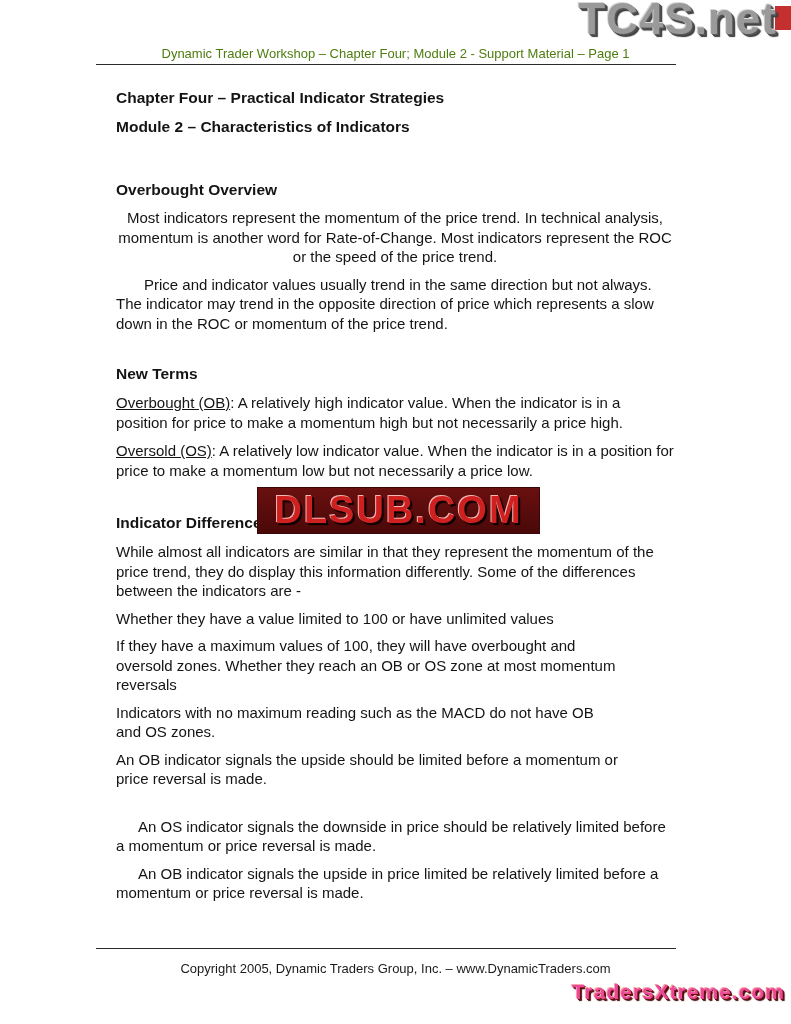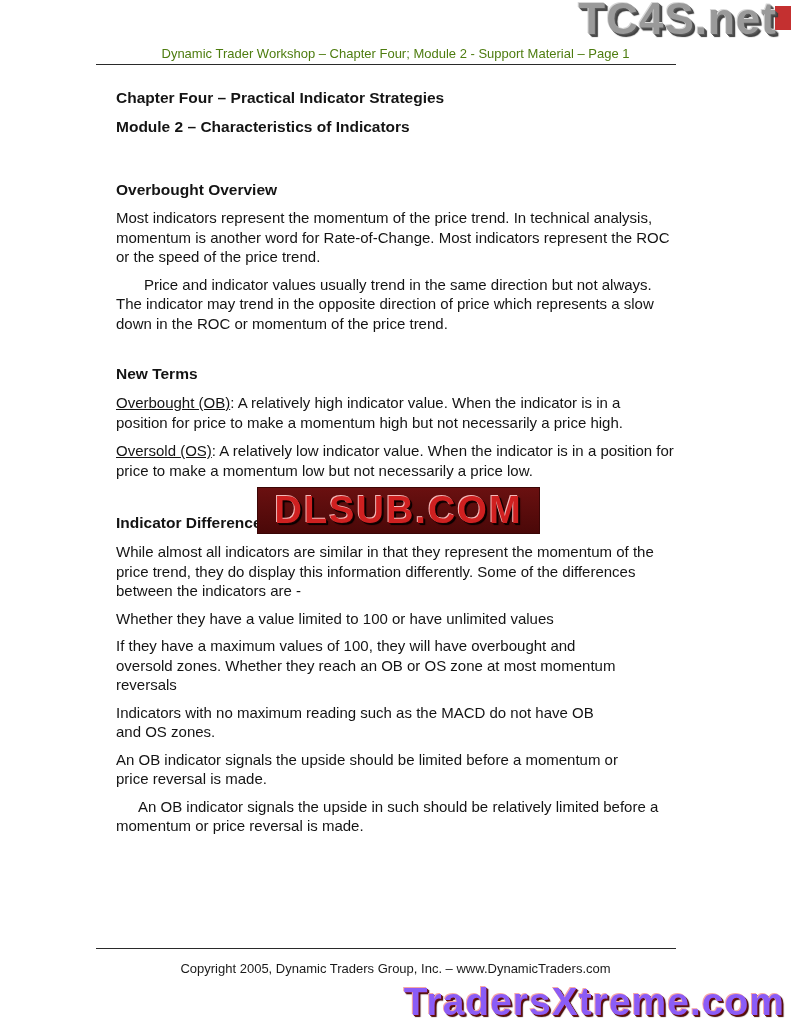--- a/index.html
+++ b/index.html
@@ -34,21 +34,21 @@
     position:absolute; top:0; left:116px; width:558px;
     font-size:15px; line-height:19.5px;
   }
   .content h1 { font-size:15.5px; line-height:20px; margin:0; font-weight:bold; }
   .title-1 { margin-top:88px !important; }
   .title-2 { margin-top:9px !important; }
   .h-overview   { margin-top:43px !important; }
   .h-newterms   { margin-top:31px !important; }
   .h-diff       { margin-top:33px !important; position:relative; z-index:1; }
   .content p { margin:0; }
-  .p1 { margin-top:8px !important; }
+  .p1 { margin-top:8px !important;text-align:center; }
   .p2 { margin-top:8px !important; text-indent:28px; }
   .p-term { margin-top:9px !important; }
   .p-intro { margin-top:9px !important; }
   .underline { text-decoration:underline; }
   .diff-item { margin-left:22px; width:505px; margin-top:8px !important; }
   .diff-item.full { margin-left:0; width:558px; text-indent:22px; }
   .gap-before { margin-top:28px !important; }
   
   .wm-top {
     position:absolute; top:-6px; right:14px;
@@ -78,22 +78,22 @@
     font-size:38px; font-weight:bold; letter-spacing:2px;
     color:#cf2020;
     text-shadow:
       -1px -1px 0 #f3b9b9,
        1px  1px 0 #1a0000,
        2px  2px 1px #000000;
   }
   
   .wm-bottom {
     position:absolute; top:980px; right:6px;
-    font-size:39px; font-weight:bold; letter-spacing:1px;
-    color:#8b5cf6;
+    font-size:21px; font-weight:bold; letter-spacing:1px;
+    color:#ec4899;
     text-shadow:
       -1px -1px 0 #f6a7a7,
        1px  1px 0 #6e0d0d,
        2px  2px 1px #3f0606;
     z-index:5;
   }
 </style>
 </head>
 <body>
 
@@ -118,21 +118,22 @@
     <p class="p-term"><span class="underline">Overbought (OB)</span><span>: A relatively high indicator value. When the indicator is in a position for price to make a momentum high but not necessarily a price high.</span></p>
     <p class="p-term"><span class="underline">Oversold (OS)</span><span>: A relatively low indicator value. When the indicator is in a position for price to make a momentum low but not necessarily a price low.</span></p>
 
     <h1 class="h-diff">Indicator Differences</h1>
     <p class="p-intro">While almost all indicators are similar in that they represent the momentum of the price trend, they do display this information differently. Some of the differences between the indicators are -</p>
 
     <p class="diff-item">Whether they have a value limited to 100 or have unlimited values</p>
     <p class="diff-item">If they have a maximum values of 100, they will have overbought and oversold zones. Whether they reach an OB or OS zone at most momentum reversals</p>
     <p class="diff-item">Indicators with no maximum reading such as the MACD do not have OB and OS zones.</p>
     <p class="diff-item">An OB indicator signals the upside should be limited before a momentum or price reversal is made.</p>
-    <p class="diff-item full">An OB indicator signals the upside in such should be relatively limited before a momentum or price reversal is made.</p>
+    <p class="diff-item full gap-before">An OS indicator signals the downside in price should be relatively limited before a momentum or price reversal is made.</p>
+    <p class="diff-item full">An OB indicator signals the upside in price limited be relatively limited before a momentum or price reversal is made.</p>
 
   </div>
 
   <div class="stamp-dlsub">
     <span>DLSUB.COM</span>
   </div>
 
   <div class="footer-rule"></div>
   <div class="footer-text">Copyright 2005, Dynamic Traders Group, Inc. – www.DynamicTraders.com</div>
 

